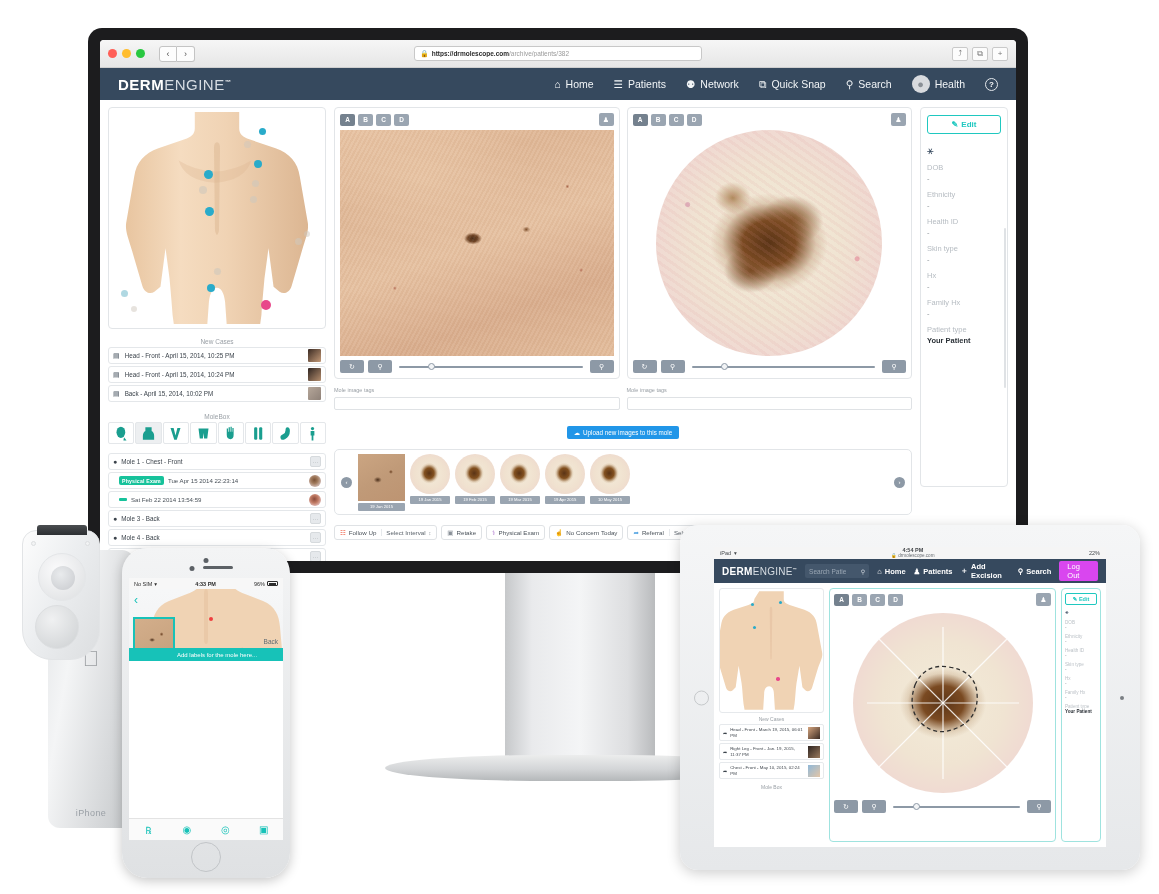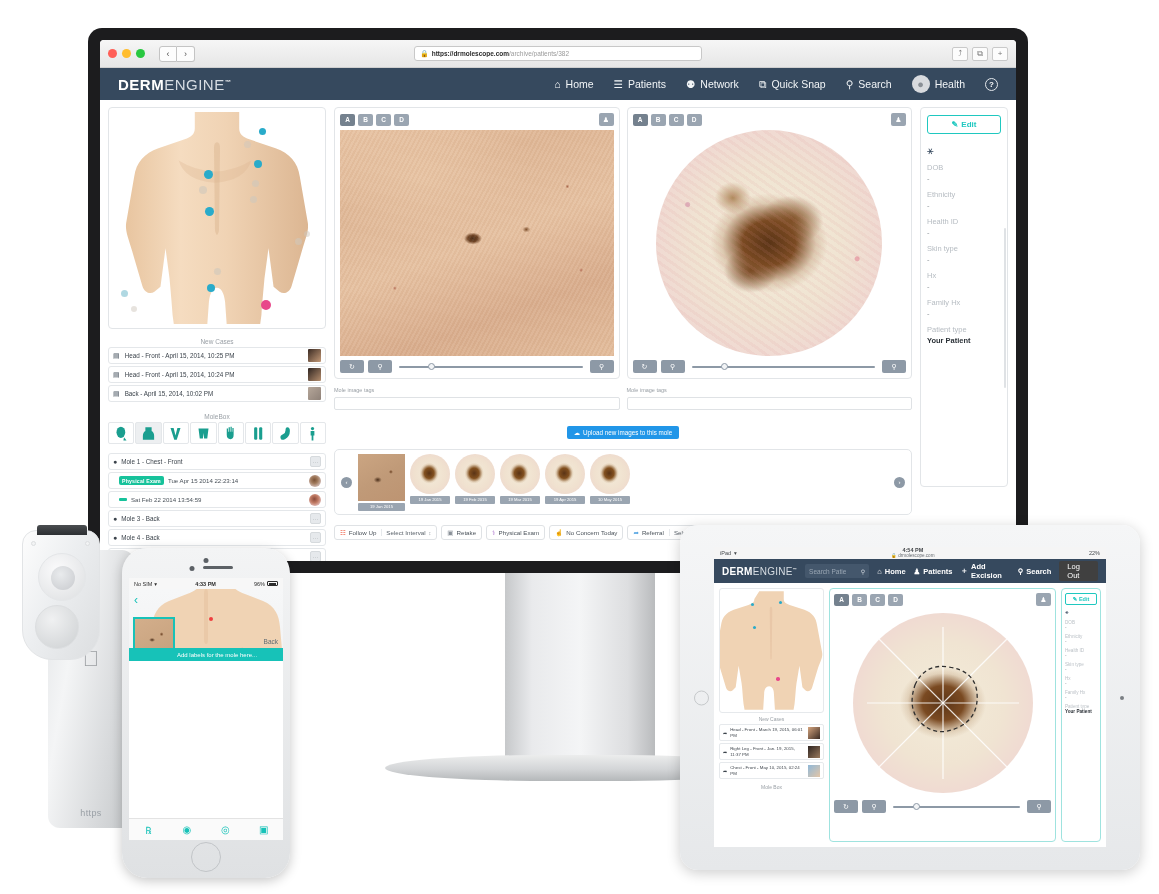--- a/index.html
+++ b/index.html
@@ -283,21 +283,21 @@
   .ipad-status .mid .t { font-weight:700; font-size:5.5px; display:block; line-height:6px; }
   .ipad-status .mid .u { font-size:4.6px; color:#6a6f74; display:block; line-height:6px; }
   .ipad-nav { height:24px; background:#36495e; display:flex; align-items:center; padding:0 8px; gap:8px; }
   .ipad-logo { font-size:10px; font-weight:700; color:#fff; letter-spacing:.3px; }
   .ipad-logo .lt{font-weight:400;color:#d7dde3;}
   .ipad-logo sup{font-size:4px;}
   .ipad-search { width:74px; height:14px; background:#44576c; border-radius:2px; display:flex;
     align-items:center; padding:0 4px; gap:3px; }
   .ipad-search span { font-size:6.5px; color:#9aa7b4; }
   .ipad-nl { display:flex; align-items:center; gap:3px; font-size:7.5px; color:#fff; cursor:pointer; font-weight:600;}
-  .logout { background:#404040; color:#fff; font-size:7.5px; padding:1px 8px; border-radius:2px;
+  .logout { background:#d946ef; color:#fff; font-size:7.5px; padding:1px 8px; border-radius:2px;
     margin-left:auto; cursor:pointer; }
   .ipad-body { display:flex; gap:5px; padding:5px; height:264px; }
   .ipad-left { width:105px; display:flex; flex-direction:column; }
   .ipad-bodymap { border:1px solid #e6e9ec; border-radius:3px; height:125px; background:#fff;
     position:relative; overflow:hidden; }
   .ipad-case { border:1px solid #e6e9ec; border-radius:2px; font-size:4.4px; color:#40474e;
     padding:2px 3px; margin-bottom:2px; display:flex; align-items:center; gap:3px; height:17px;}
   .ipad-case .tx { flex:1; line-height:6px; }
   .ipad-case .th { width:12px;height:12px; }
   .ipad-mid { flex:1; border:1px solid #9fe3df; border-radius:4px; padding:4px; background:#fff; }
@@ -695,21 +695,21 @@
           </div>
         </div>
 
       </div>
     </div>
   </div>
 
   <div class="scope">
     <div class="scope-phone">
       <div class="apple-logo"></div>
-      <div class="iphone-txt">https</div>
+      <div class="iphone-txt">iPhone</div>
     </div>
     <div class="scope-body">
       <div class="scope-cap"></div>
       <div class="scope-hole" style="left:8px;top:10px;"></div>
       <div class="scope-hole" style="left:62px;top:10px;"></div>
       <div class="scope-lens-o">
         <div class="scope-lens-i"></div>
       </div>
       <div class="scope-btn"></div>
     </div>

